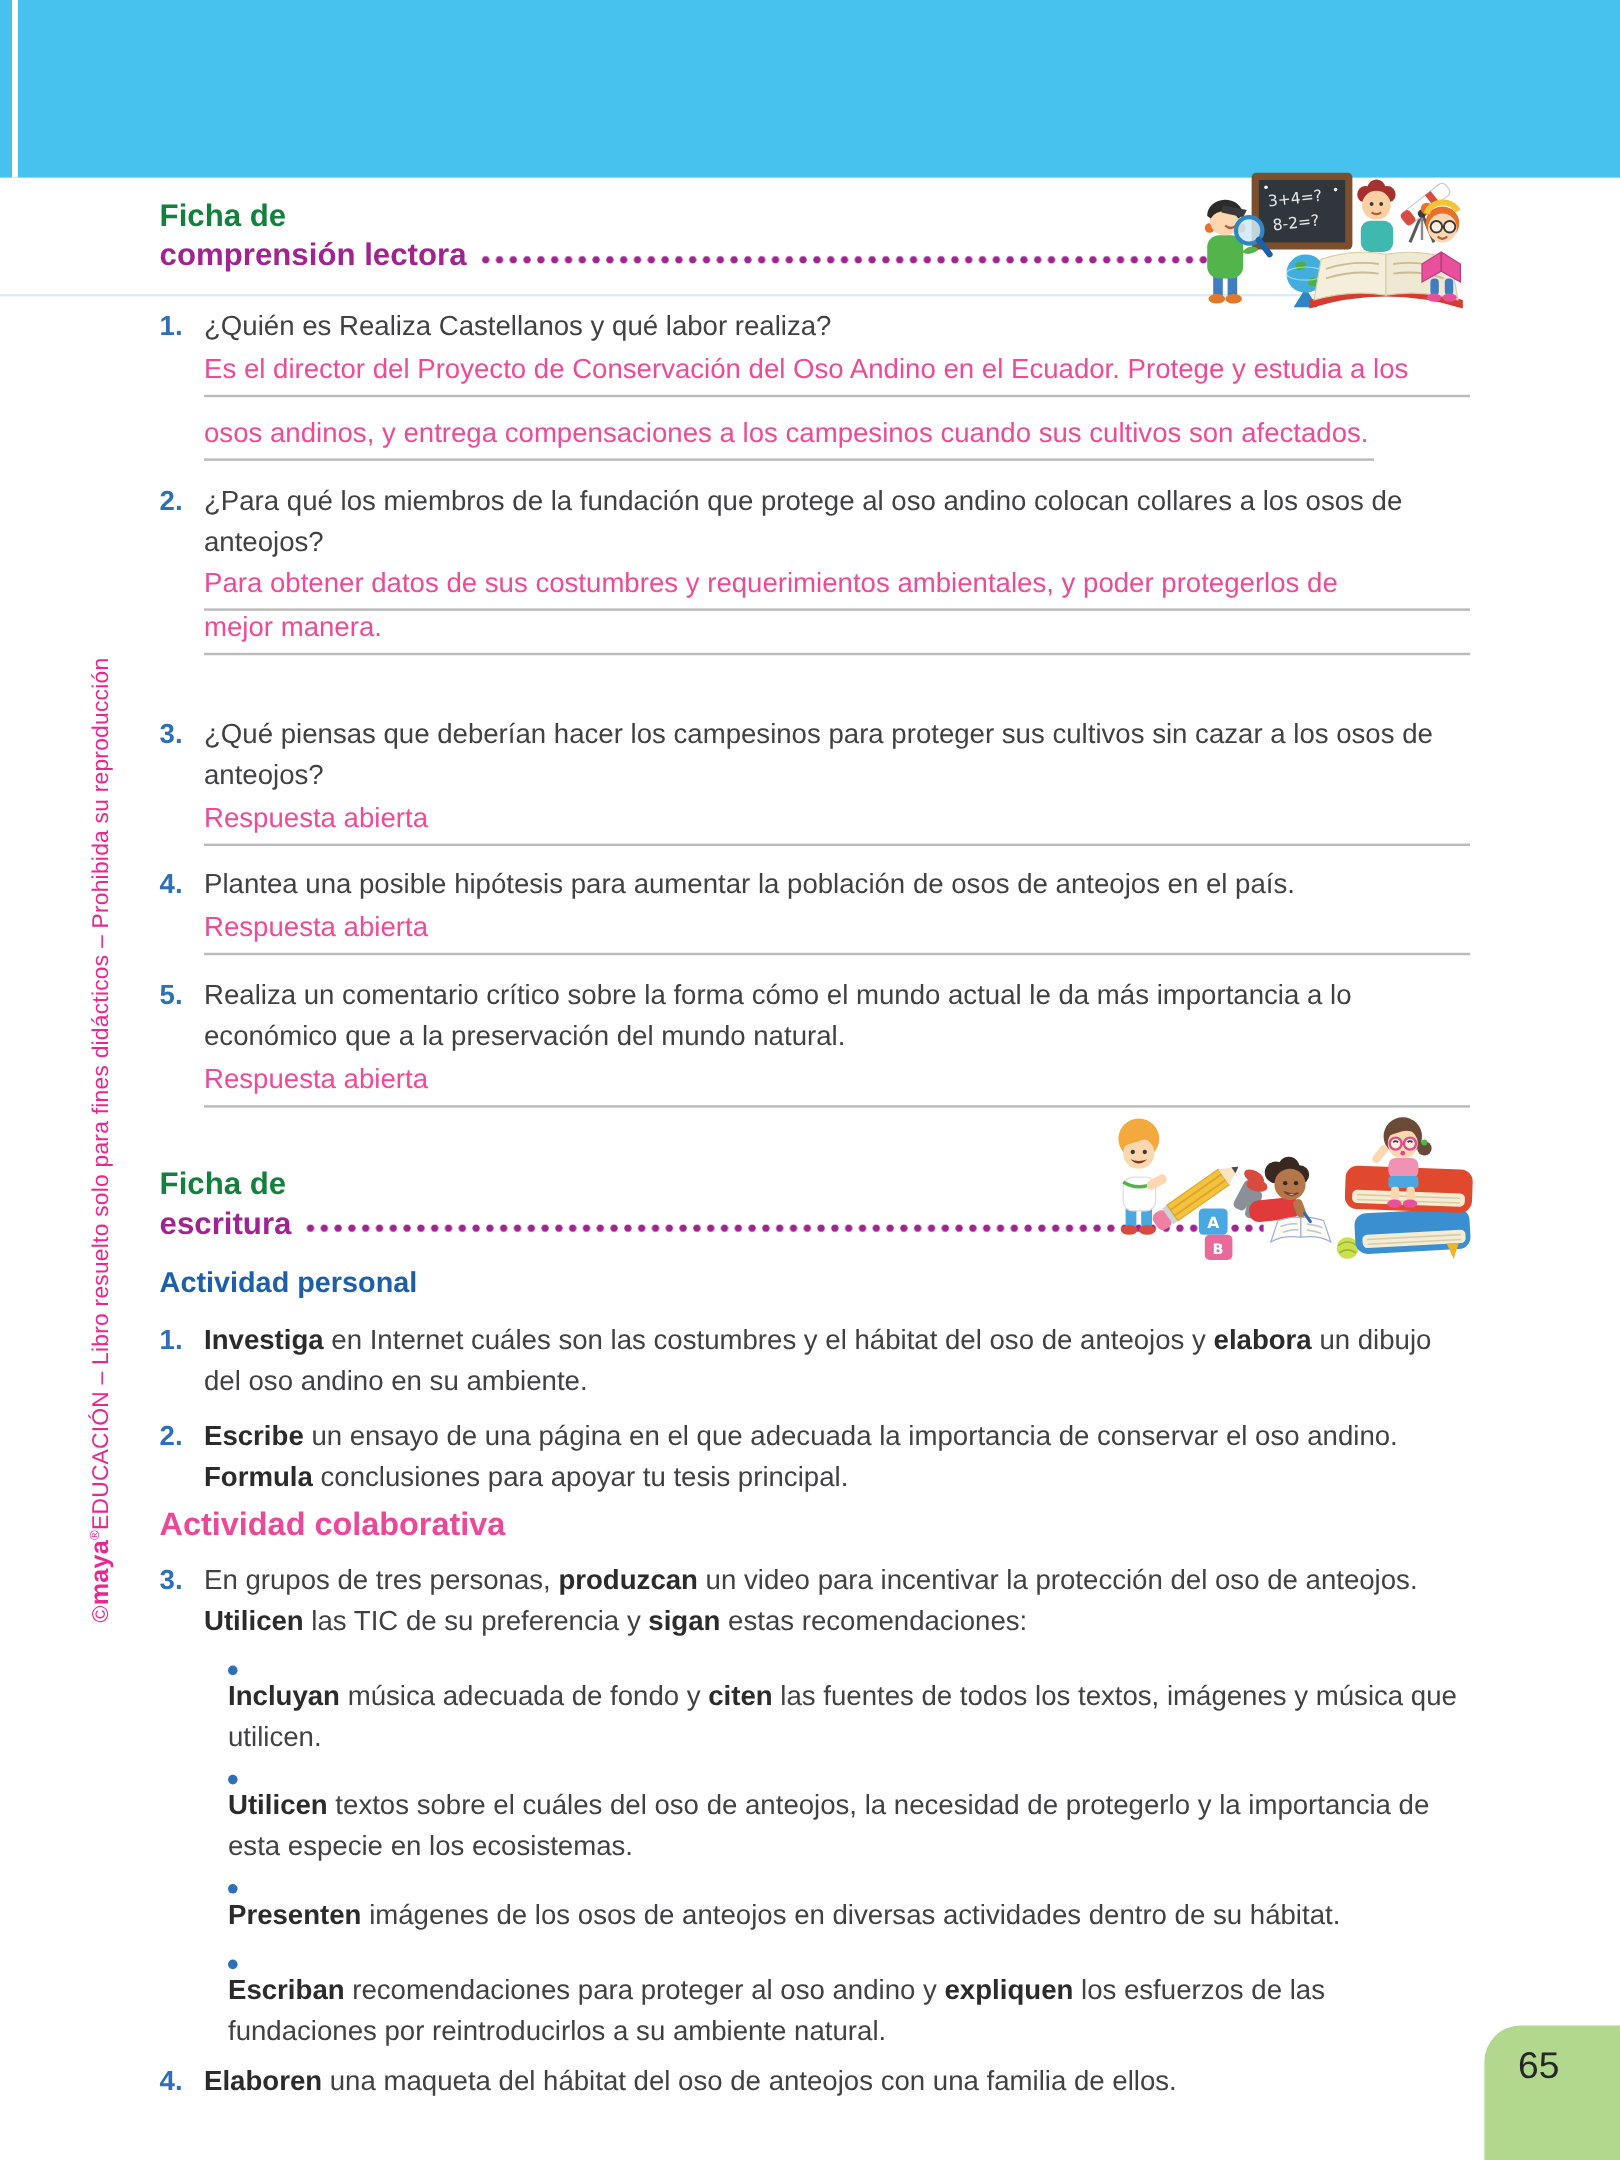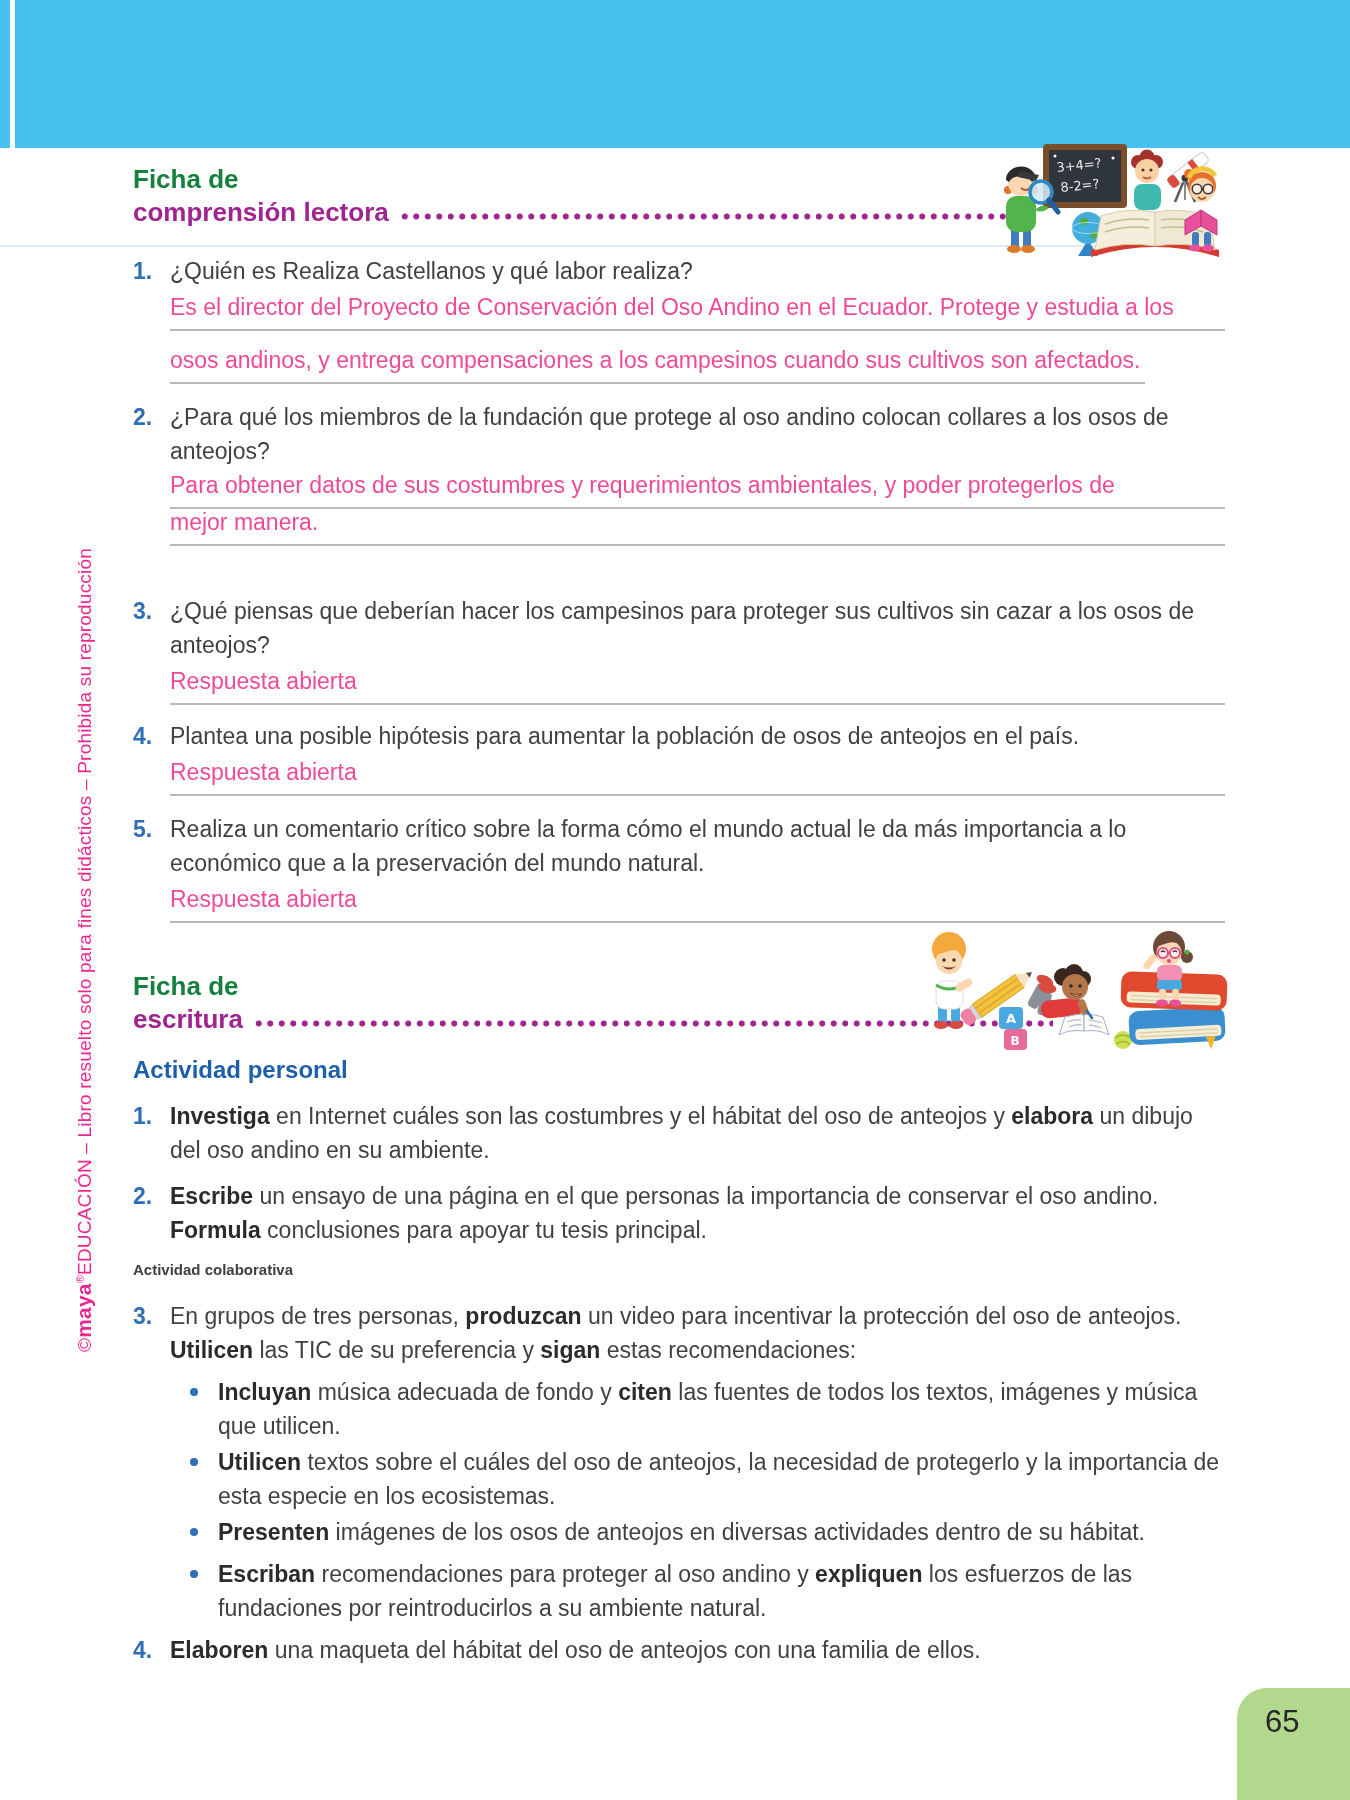--- a/index.html
+++ b/index.html
@@ -25,22 +25,22 @@
   .illu{position:absolute;}
   .illuA{right:0;top:-26px;}
   .illuB{right:-6px;top:-52px;}
   .q{display:flex;}
   .q .num{flex:0 0 37px;font-weight:700;color:#2e6fb7;}
   .q .qt{flex:1;margin:0;}
   .ans{margin-left:37px;color:#ee4a97;font-size:23px;line-height:26px;padding-bottom:9px;
        border-bottom:2px solid #b9babc;}
   .ans.short{margin-right:80px;}
   .subhead{font-weight:700;color:#1d5fa9;font-size:24px;line-height:30px;}
-  .subhead2{font-weight:700;color:#404040;font-size:15px;line-height:26px;}
-  .bullet{display:flex;margin-left:57px;}
+  .subhead2{font-weight:700;color:#ec4899;font-size:27px;line-height:26px;}
+  .bullet{display:flex;margin-left:57px;flex-direction:column;}
   .bullet .dot{flex:0 0 8px;width:8px;height:8px;border-radius:50%;background:#2e6fb7;
                margin-top:13px;margin-right:20px;}
   .bullet .qt{flex:1;margin:0;}
   .b{font-weight:700;color:#2b2b2b;}
   .badge{position:absolute;right:0;bottom:0;width:113px;height:112px;background:#b1d88d;
          border-top-left-radius:30px;}
   .badge span{display:block;margin:16px 0 0 28px;font-size:31px;color:#272727;}
   p{margin:0;}
 </style>
 </head>
@@ -287,21 +287,21 @@
 
   <div class="subhead" style="margin-top:18px">Actividad personal</div>
 
   <div class="q" style="margin-top:14px">
     <span class="num">1.</span>
     <p class="qt"><span class="b">Investiga</span><span> en Internet cuáles son las costumbres y el hábitat del oso de anteojos y </span><span class="b">elabora</span><span> un dibujo del oso andino en su ambiente.</span></p>
   </div>
 
   <div class="q" style="margin-top:12px">
     <span class="num">2.</span>
-    <p class="qt"><span class="b">Escribe</span><span> un ensayo de una página en el que personas la importancia de conservar el oso andino. </span><span class="b">Formula</span><span> conclusiones para apoyar tu tesis principal.</span></p>
+    <p class="qt"><span class="b">Escribe</span><span> un ensayo de una página en el que adecuada la importancia de conservar el oso andino. </span><span class="b">Formula</span><span> conclusiones para apoyar tu tesis principal.</span></p>
   </div>
 
   <div class="subhead2" style="margin-top:10px">Actividad colaborativa</div>
 
   <div class="q" style="margin-top:16px">
     <span class="num">3.</span>
     <p class="qt"><span>En grupos de tres personas, </span><span class="b">produzcan</span><span> un video para incentivar la protección del oso de anteojos. </span><span class="b">Utilicen</span><span> las TIC de su preferencia y </span><span class="b">sigan</span><span> estas recomendaciones:</span></p>
   </div>
 
   <div class="bullet" style="margin-top:8px">

